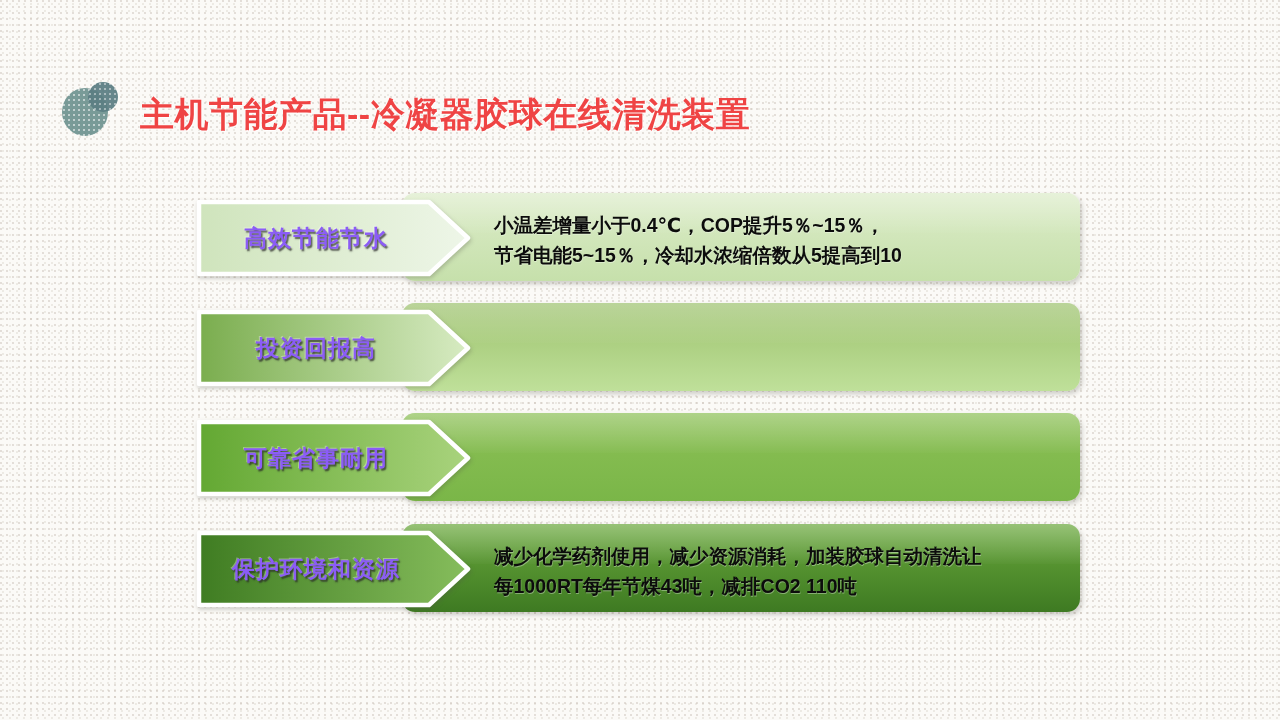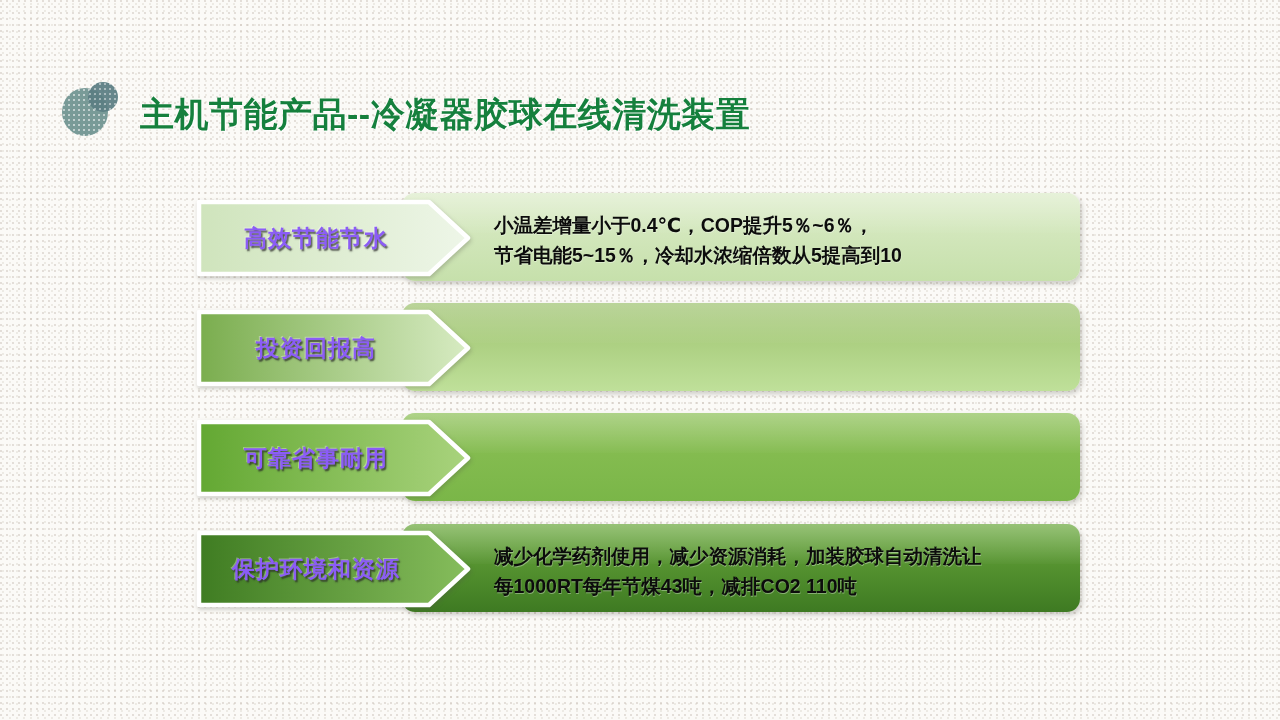--- a/index.html
+++ b/index.html
@@ -164,29 +164,29 @@
 
 <div id="slide-bg"></div>
 
 <div id="slide">
 
   <div id="title-area">
     <div id="title-deco">
       <div class="circle-big" style="background-color: rgb(111, 147, 144);"></div>
       <div class="circle-small" style="background-color: rgb(91, 126, 131);"></div>
     </div>
-    <div id="title-text" style="color: #15803d;">主机节能产品--冷凝器胶球在线清洗装置</div>
+    <div id="title-text" style="color: #ef4444;">主机节能产品--冷凝器胶球在线清洗装置</div>
   </div>
 
   <div class="row" id="row-0">
     <div class="bar" id="bar-0" style="background: linear-gradient(rgb(220, 236, 201), rgb(198, 224, 171));">
       <div class="bar-gloss"></div>
     </div>
     <div class="bar-text">
-      <div class="line">小温差增量小于0.4℃，COP提升5％~6％，</div>
+      <div class="line">小温差增量小于0.4℃，COP提升5％~15％，</div>
       <div class="line">节省电能5~15％，冷却水浓缩倍数从5提高到10</div>
     </div>
     <div class="chev" id="chev-0">
       <svg width="278" height="80" viewBox="0 0 278 80" xmlns="http://www.w3.org/2000/svg">
         <defs>
           <linearGradient id="cg0" x1="0" y1="0" x2="1" y2="0">
             <stop offset="0%" stop-color="#cfe4bc"></stop>
             <stop offset="100%" stop-color="#eef6e8"></stop>
           </linearGradient>
         </defs>

